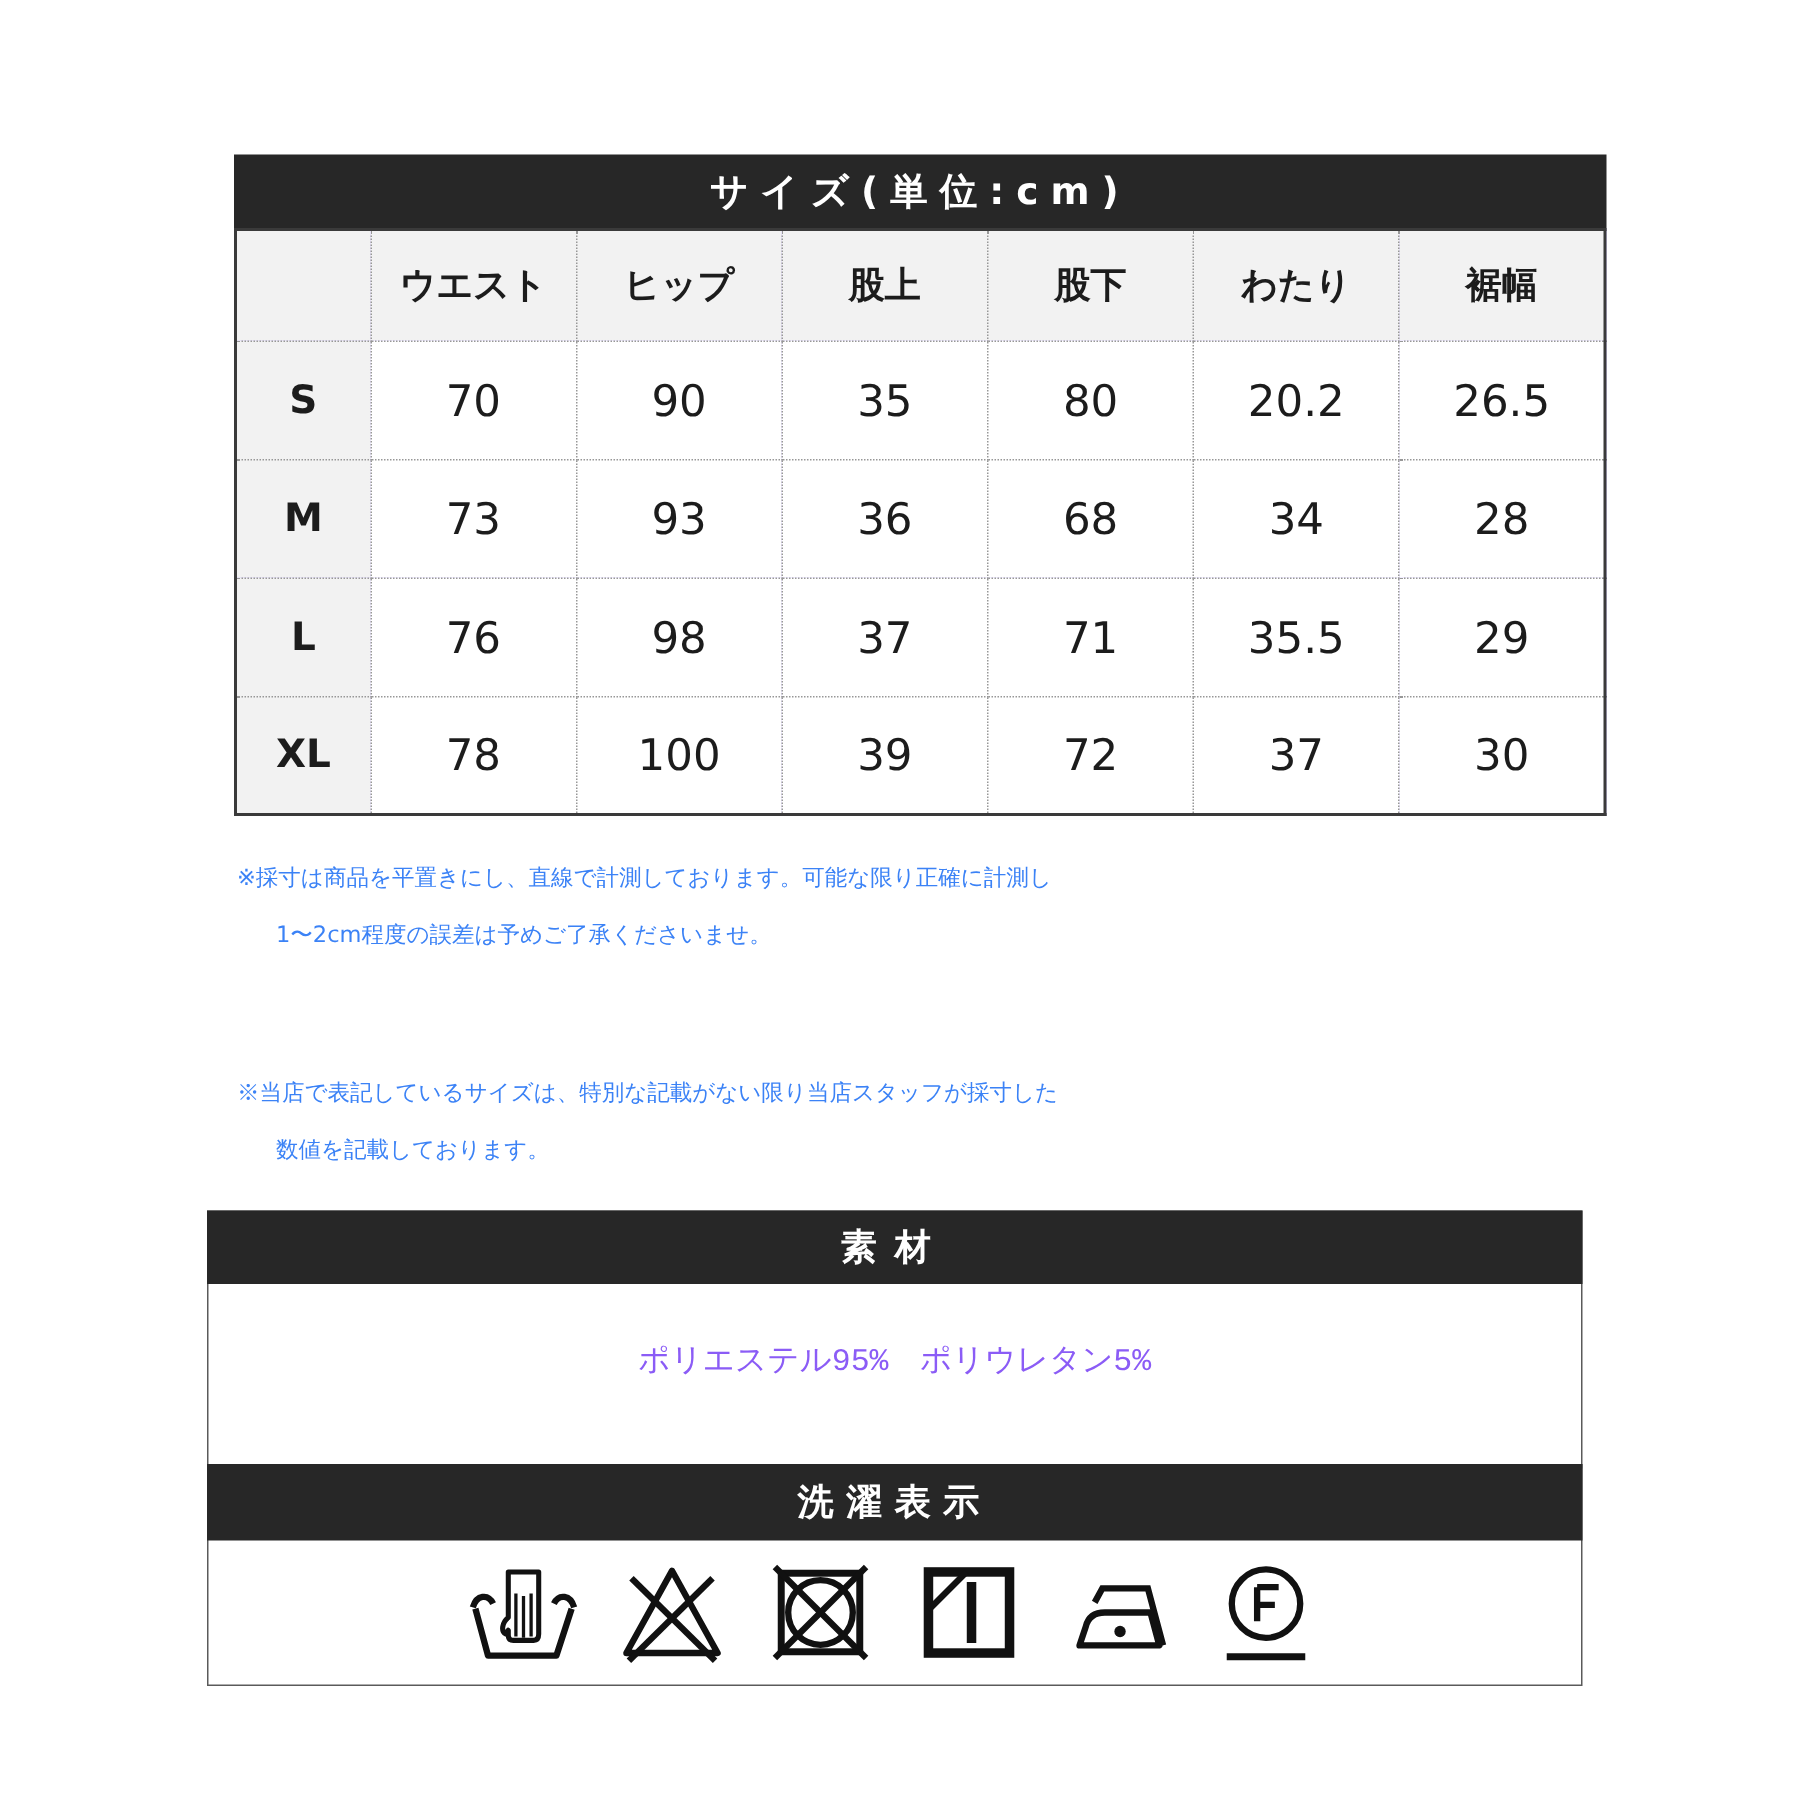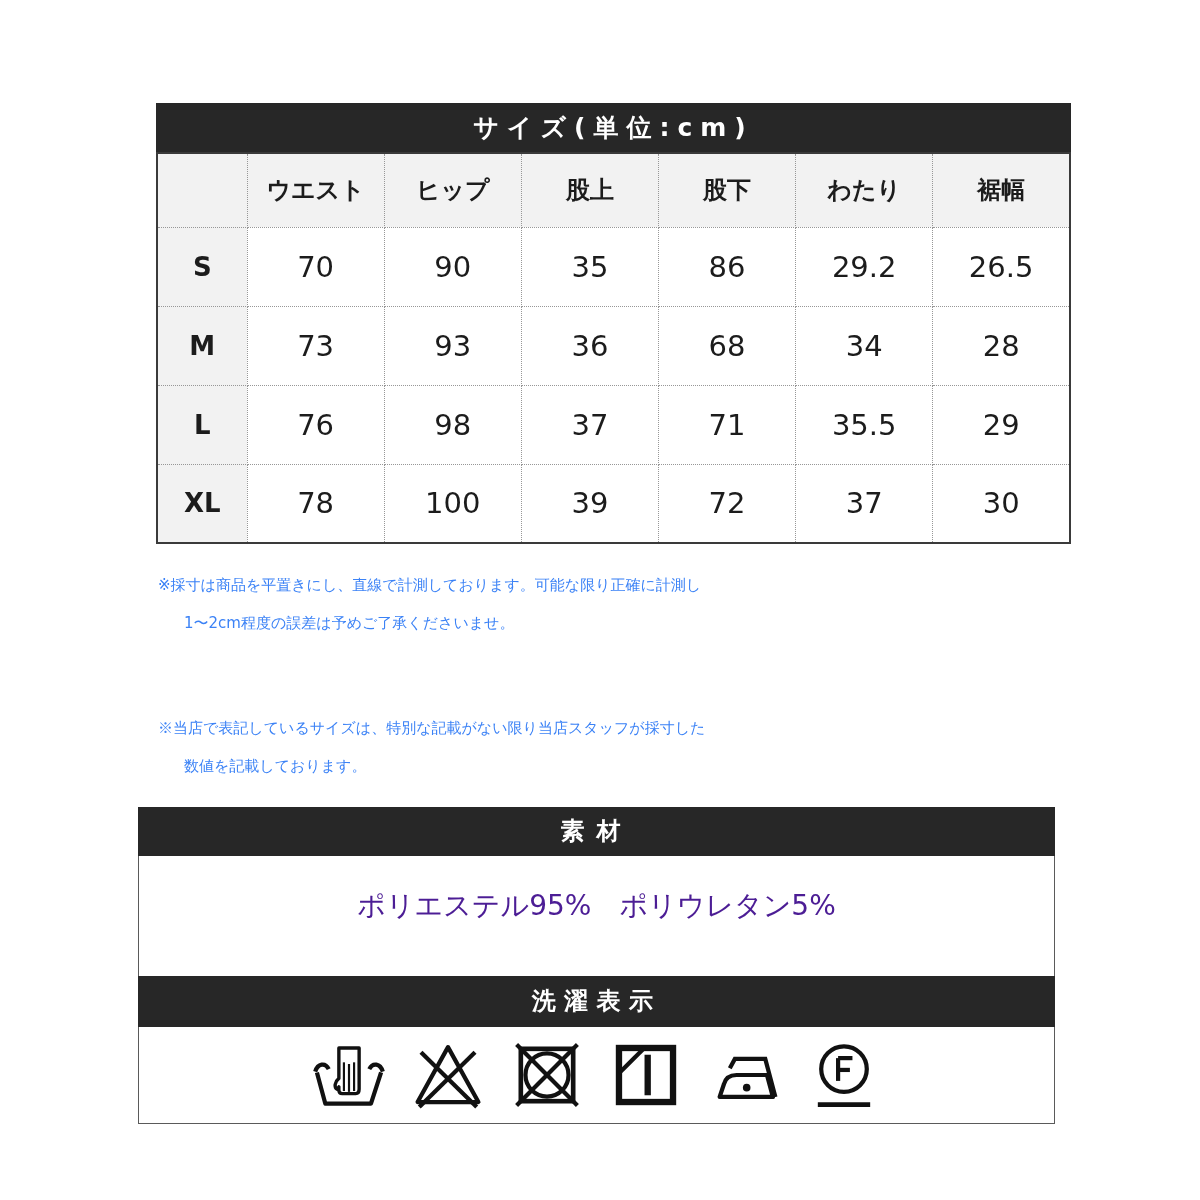--- a/index.html
+++ b/index.html
@@ -27,21 +27,21 @@
   .note-line.cont { padding-left:26px; }
 
   
   .info-box { left:138px; width:917px; border:1px solid #5a5a5a; background:#ffffff; }
   #material-box { top:807px; height:172px; }
   #care-box { top:976px; height:148px; }
   .info-bar { margin:-1px -1px 0 -1px; }
   #material-bar { height:49px; line-height:49px; font-size:24px; letter-spacing:0.5em; }
   #care-bar { height:51px; line-height:51px; font-size:24px; letter-spacing:0.35em; }
   #material-content { height:100px; display:flex; align-items:center; justify-content:center;
-                      font-size:28px; color:#4c1d95; }
+                      font-size:21px; color:#8b5cf6;font-family:Liberation Mono, monospace; }
   #care-content { height:96px; display:flex; align-items:center; justify-content:center; gap:23px; }
   .care-icon { width:76px; height:76px; display:block; }
 </style>
 </head>
 <body>
 
 <div class="abs" id="size-table-wrap">
   <div class="bar" id="size-title-bar">サイズ(単位:cm)</div>
   <table class="size">
     <colgroup>
@@ -63,22 +63,22 @@
         <th>わたり</th>
         <th>裾幅</th>
       </tr>
     </thead>
     <tbody>
       <tr>
         <th>S</th>
         <td>70</td>
         <td>90</td>
         <td>35</td>
-        <td>86</td>
-        <td>29.2</td>
+        <td>80</td>
+        <td>20.2</td>
         <td>26.5</td>
       </tr>
       <tr>
         <th>M</th>
         <td>73</td>
         <td>93</td>
         <td>36</td>
         <td>68</td>
         <td>34</td>
         <td>28</td>

